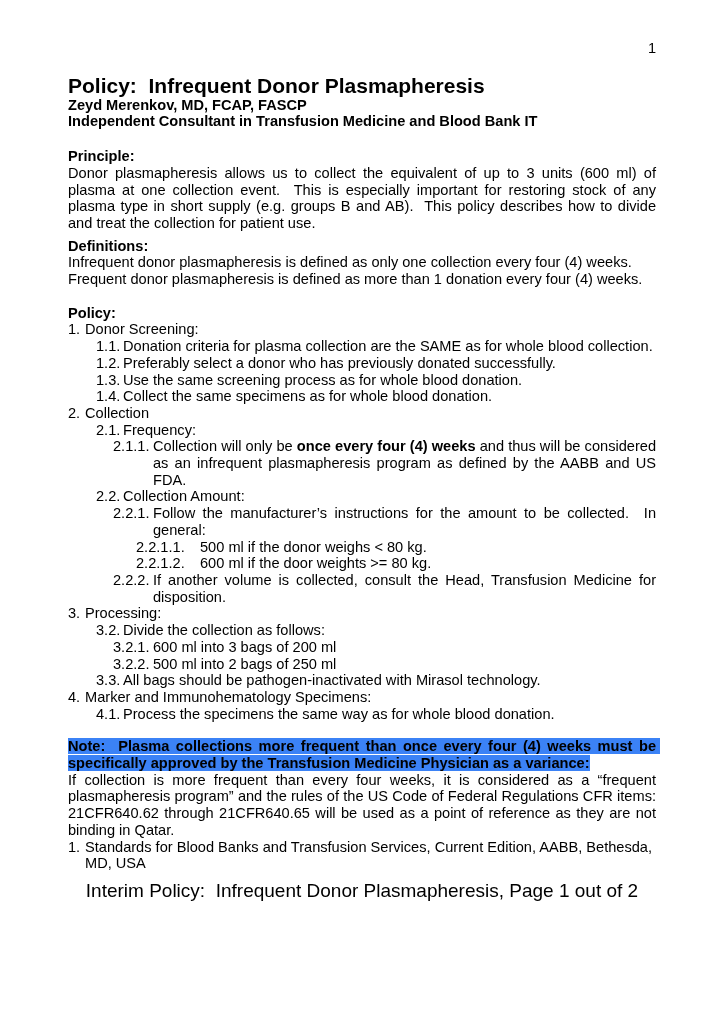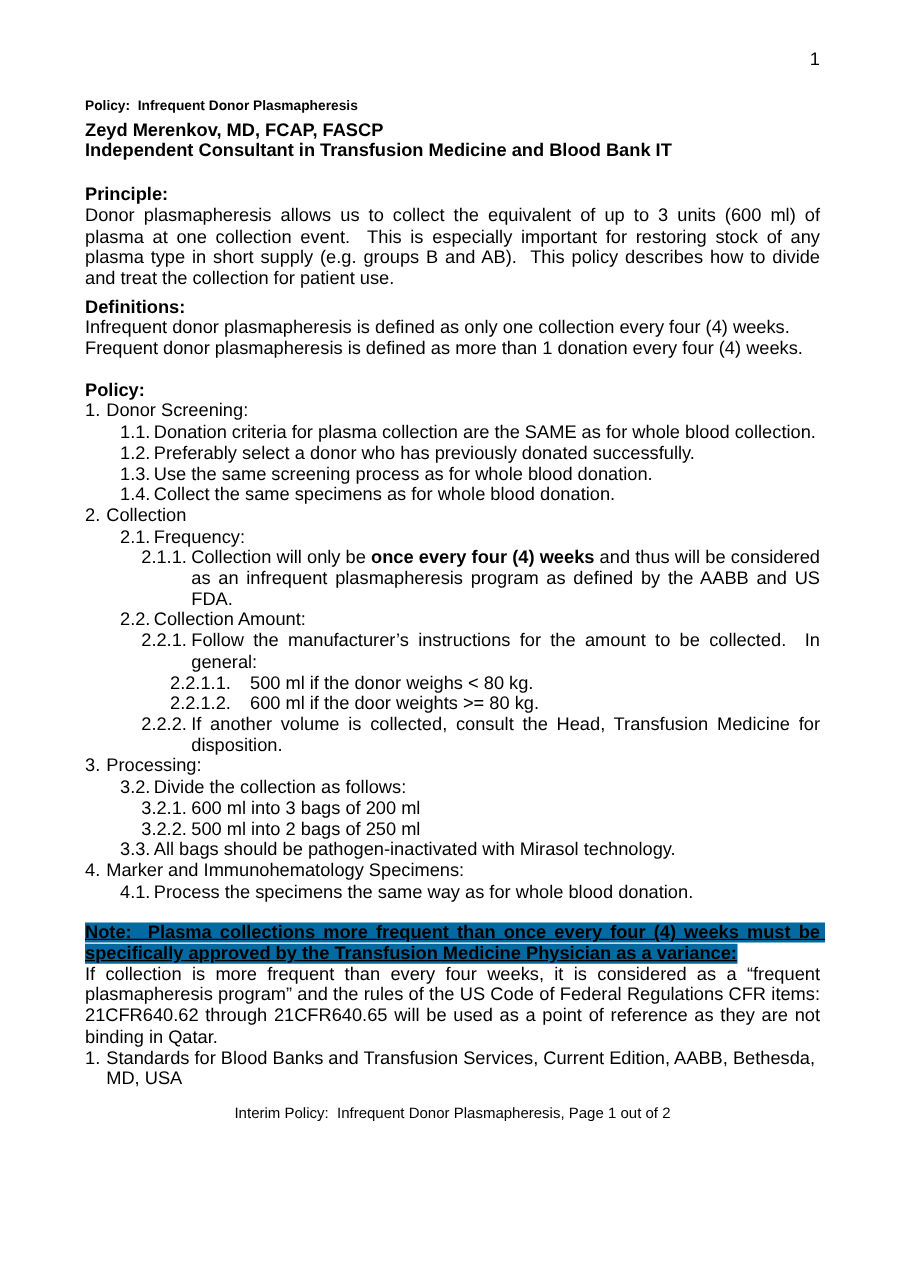--- a/index.html
+++ b/index.html
@@ -9,40 +9,40 @@
     background:#ffffff;
     color:#000000;
     font-family:"Liberation Sans","DejaVu Sans",sans-serif;
     font-size:14.6px;line-height:16.7px;
     overflow:hidden;
     box-sizing:border-box;
     padding:40px 68px 0 68px;
   }
   .pre{white-space:pre-wrap;}
   .pagenum{text-align:right;}
-  .doc-title{font-weight:bold;font-size:11px;line-height:19px;margin-top:19px;white-space:pre-wrap;}
+  .doc-title{font-weight:bold;font-size:21px;line-height:19px;margin-top:19px;white-space:pre-wrap;}
   .doc-author,.doc-affil{font-weight:bold;}
   .doc-author{margin-top:2px;}
   .h{font-weight:bold;}
   .h-principle{margin-top:18px;}
   .h-definitions{margin-top:6px;}
   .h-policy{margin-top:17px;}
   .h-references{margin-top:56px;}
   .para{text-align:justify;white-space:pre-wrap;}
   .li{display:flex;}
   .li .num{flex-shrink:0;white-space:pre;}
   .li .txt{flex:1;white-space:pre-wrap;}
   .li.just .txt{text-align:justify;}
   .l1{margin-left:0;}   .l1 .num{width:17px;}
   .l2{margin-left:28px;}.l2 .num{width:27px;}
   .l3{margin-left:45px;}.l3 .num{width:40px;}
   .l4{margin-left:68px;}.l4 .num{width:64px;}
   .note{margin-top:16px;text-align:justify;white-space:pre-wrap;font-weight:bold;}
-  .note .hl{background:#0369a1;text-decoration:underline;}
-  .footer{margin-top:11px;text-align:center;font-size:12px;line-height:15px;white-space:pre-wrap;}
+  .note .hl{background:#3b82f6;}
+  .footer{margin-top:11px;text-align:center;font-size:19px;line-height:15px;white-space:pre-wrap;}
 </style>
 </head>
 <body>
 
 <div class="page">
 
   <div class="pagenum">1</div>
 
   <div class="doc-title">Policy:  Infrequent Donor Plasmapheresis</div>
   <div class="doc-author">Zeyd Merenkov, MD, FCAP, FASCP</div>

